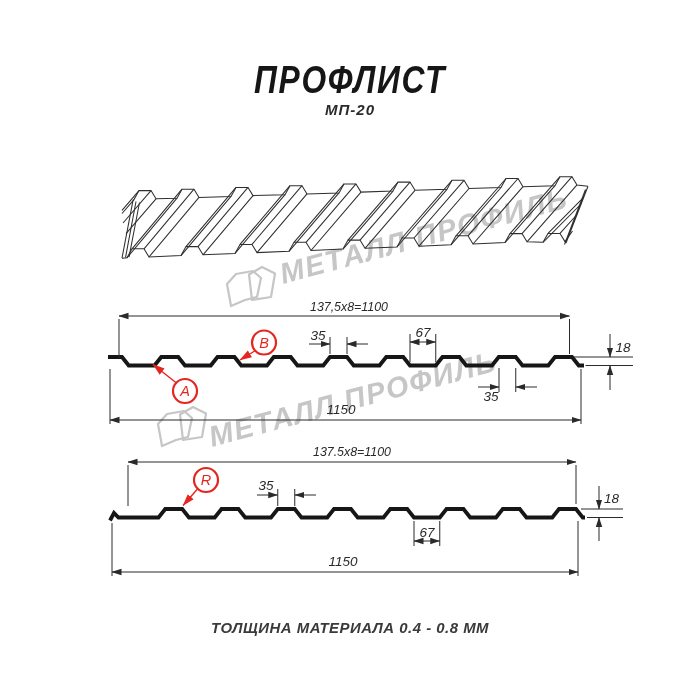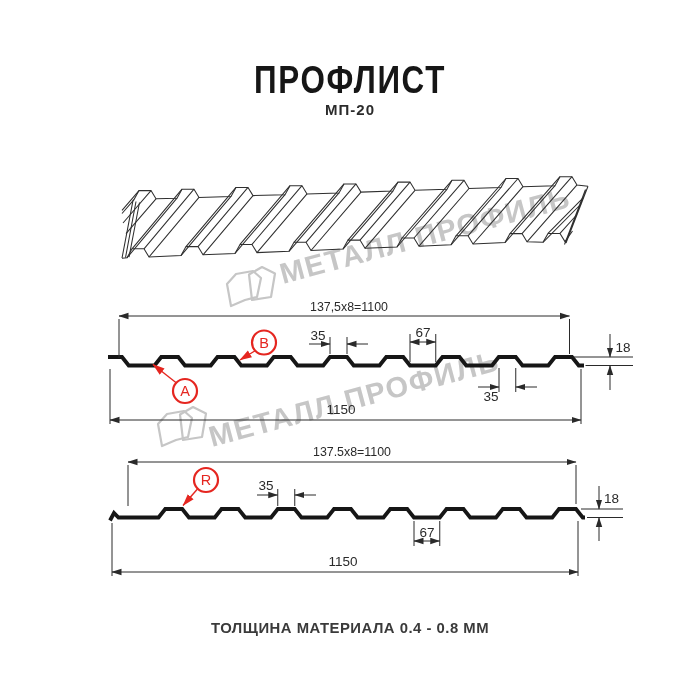--- a/index.html
+++ b/index.html
@@ -1,17 +1,17 @@
 <!DOCTYPE html>
 <html><head>
 <meta charset="utf-8">
 <style>
   html,body{margin:0;padding:0;background:#ffffff;}
   .stage{position:relative;width:700px;height:700px;background:#fff;overflow:hidden;
-         font-family:"Liberation Sans",sans-serif;}
+         font-family:"Liberation Sans",sans-serif;font-style:italic;}
   svg{display:block;}
   .ttl{font-family:"Liberation Sans",sans-serif;font-weight:bold;fill:#161616;letter-spacing:2px;}
   .sub{font-family:"Liberation Sans",sans-serif;font-weight:bold;fill:#2b2b2b;letter-spacing:1px;}
   .foot{font-family:"Liberation Sans",sans-serif;font-weight:bold;fill:#3a3a3a;letter-spacing:.5px;}
   .dimtxt{font-family:"Liberation Sans",sans-serif;font-size:13.5px;fill:#2a2a2a;}
   .dim{stroke:#2a2a2a;stroke-width:1;fill:none;}
   .thick{stroke:#161616;stroke-width:3.8;fill:none;stroke-linejoin:miter;}
   .thin3d{stroke:#2f2f2f;stroke-width:1.05;fill:none;stroke-linejoin:miter;}
   .redln{stroke:#e52620;stroke-width:1.4;fill:none;}
   .redcirc{stroke:#e52620;stroke-width:2.2;fill:none;}

